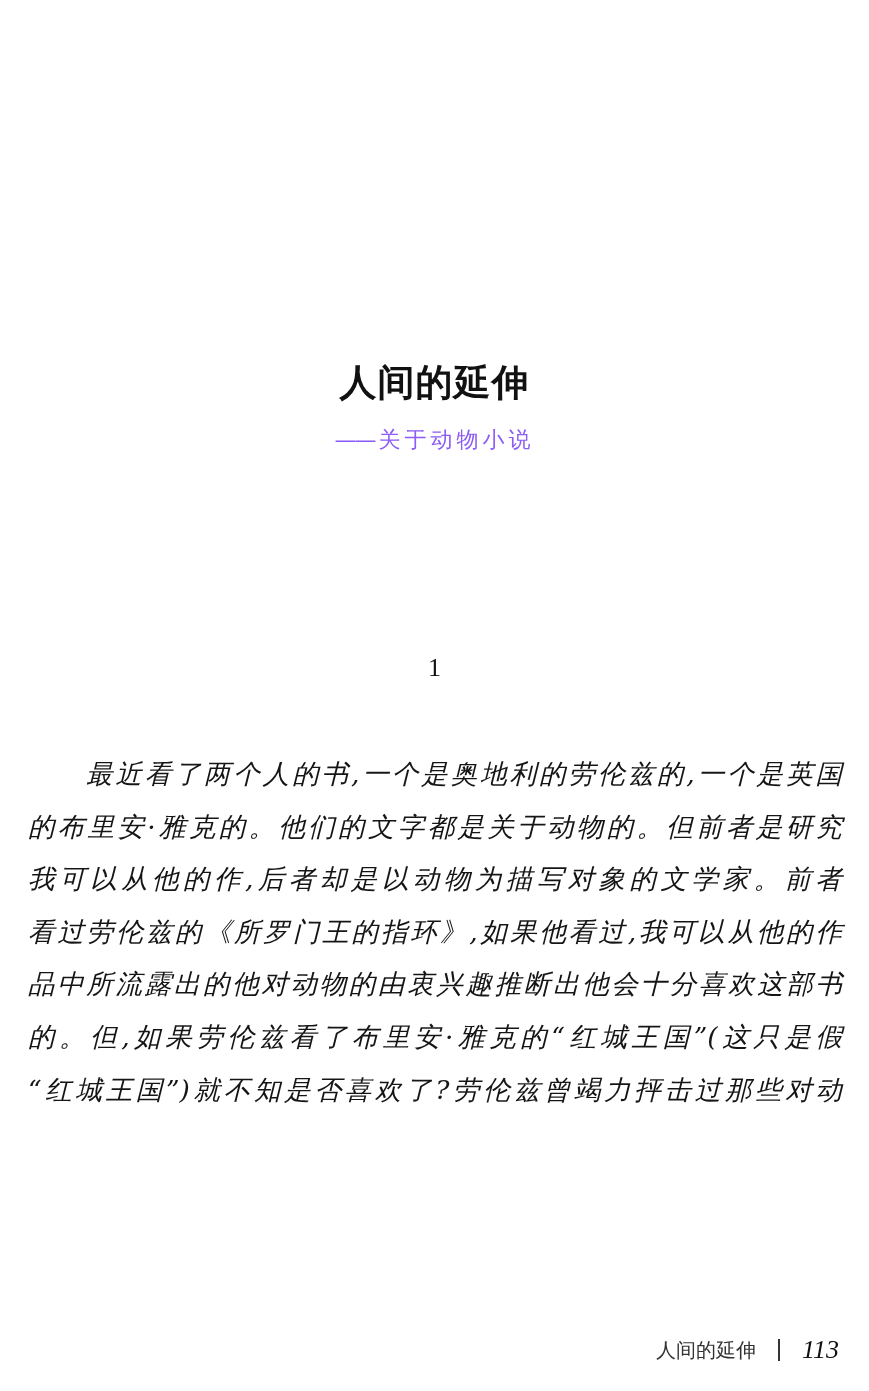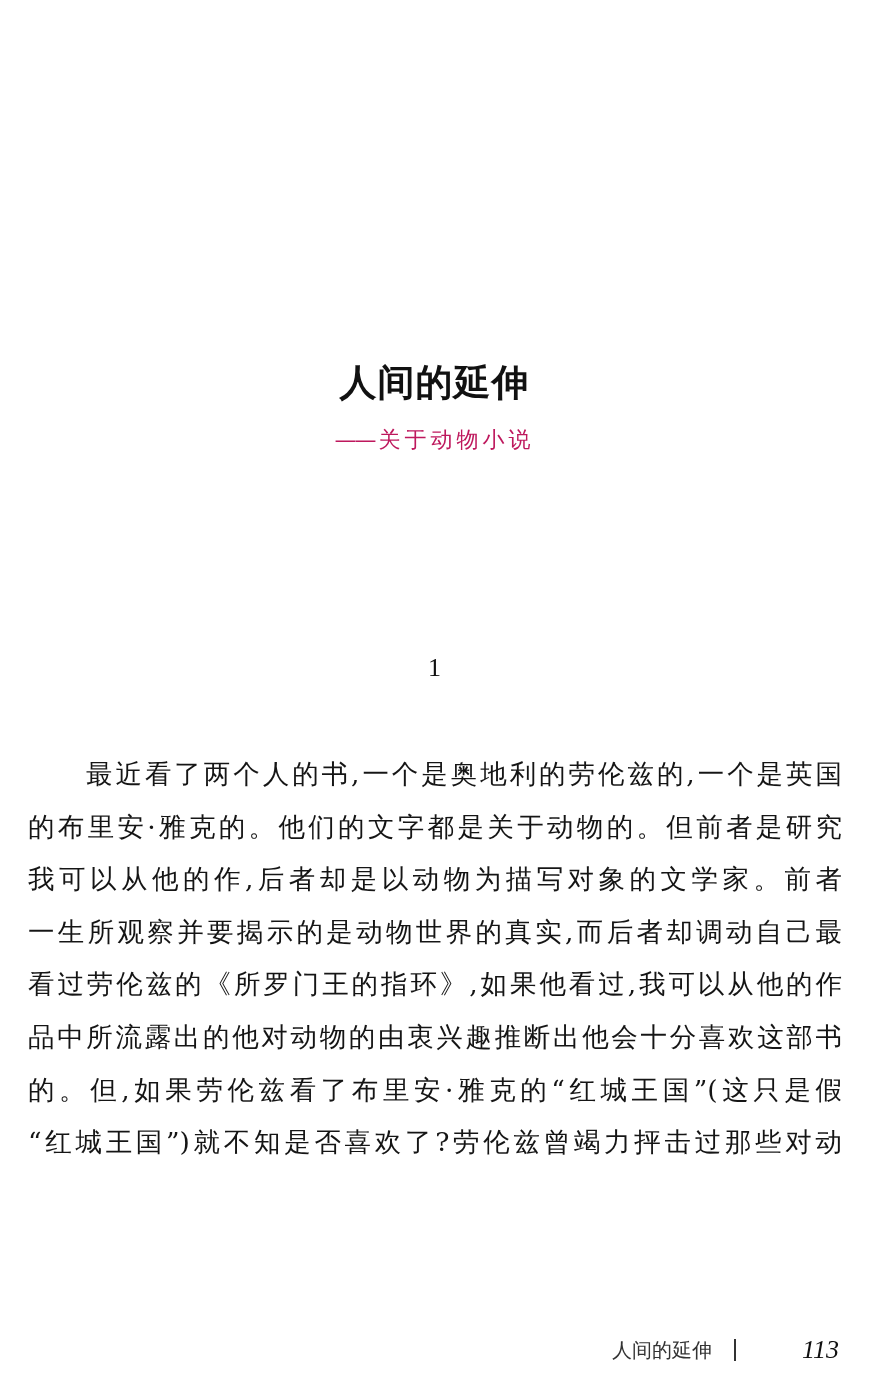--- a/index.html
+++ b/index.html
@@ -4,50 +4,49 @@
 <style>
   html, body { margin: 0; padding: 0; background: #ffffff; }
   body { width: 869px; height: 1391px; position: relative; overflow: hidden;
          font-family: "DejaVu Serif", "Liberation Serif", serif; color: #1a1a1a; }
   .page { position: absolute; left: 0; top: 0; width: 869px; height: 1391px; background: #fff; }
   .title { position: absolute; left: 0; width: 869px; top: 358px; text-align: center;
            font-family: "DejaVu Sans", "Liberation Sans", sans-serif; font-weight: bold;
            font-size: 37px; letter-spacing: 1px; color: #111; line-height: 50px; }
   .subtitle { position: absolute; left: 0; width: 869px; top: 424px; text-align: center;
               font-family: "DejaVu Sans", "Liberation Sans", sans-serif; font-size: 22px;
-              color: #be185d; letter-spacing: 4px; line-height: 32px; }
+              color: #8b5cf6; letter-spacing: 4px; line-height: 32px; }
   .subtitle .dash { letter-spacing: -2px; margin-right: 4px; }
   .section-num { position: absolute; left: 0; width: 869px; top: 650px; text-align: center;
                  font-family: "Liberation Serif", "DejaVu Serif", serif; font-size: 26px;
                  color: #111; line-height: 36px; }
-  .body { position: absolute; left: 28px; top: 752px; width: 814px; }
+  .body { position: absolute; left: 28px; top: 752px; width: 814px; font-style: italic; }
   .line { display: block; height: 52.6px; line-height: 44px; font-size: 26.5px;
           white-space: nowrap; text-align: justify; text-align-last: justify; color: #151515; }
   .line.first { padding-left: 58px; }
   .footer { position: absolute; right: 30px; top: 1332px; height: 36px; display: flex;
             align-items: center; gap: 0; }
   .footer .running { font-family: "DejaVu Sans", "Liberation Sans", sans-serif; font-size: 20px; color: #333; }
   .footer .sep { display: inline-block; width: 2px; height: 22px; background: #333; margin: 0 22px 0 22px; }
-  .footer .pno { font-family: "Liberation Serif", "DejaVu Serif", serif; font-style: italic; font-size: 26px; color: #111; margin-left: 44px; }
+  .footer .pno { font-family: "Liberation Serif", "DejaVu Serif", serif; font-style: italic; font-size: 26px; color: #111; }
 </style>
 </head>
 <body>
 
 <div class="page">
   <div class="title">人间的延伸</div>
   <div class="subtitle">
     <span class="dash">——</span><span>关于动物小说</span>
   </div>
   <div class="section-num">1</div>
 
   <div class="body">
     <span class="line first">最近看了两个人的书,一个是奥地利的劳伦兹的,一个是英国</span>
     <span class="line">的布里安·雅克的。他们的文字都是关于动物的。但前者是研究</span>
     <span class="line">我可以从他的作,后者却是以动物为描写对象的文学家。前者</span>
-    <span class="line">一生所观察并要揭示的是动物世界的真实,而后者却调动自己最</span>
     <span class="line">看过劳伦兹的《所罗门王的指环》,如果他看过,我可以从他的作</span>
     <span class="line">品中所流露出的他对动物的由衷兴趣推断出他会十分喜欢这部书</span>
     <span class="line">的。但,如果劳伦兹看了布里安·雅克的“红城王国”(这只是假</span>
     <span class="line">“红城王国”)就不知是否喜欢了?劳伦兹曾竭力抨击过那些对动</span>
   </div>
 
   <div class="footer">
     <span class="running">人间的延伸</span>
     <span class="sep"></span>
     <span class="pno">113</span>

